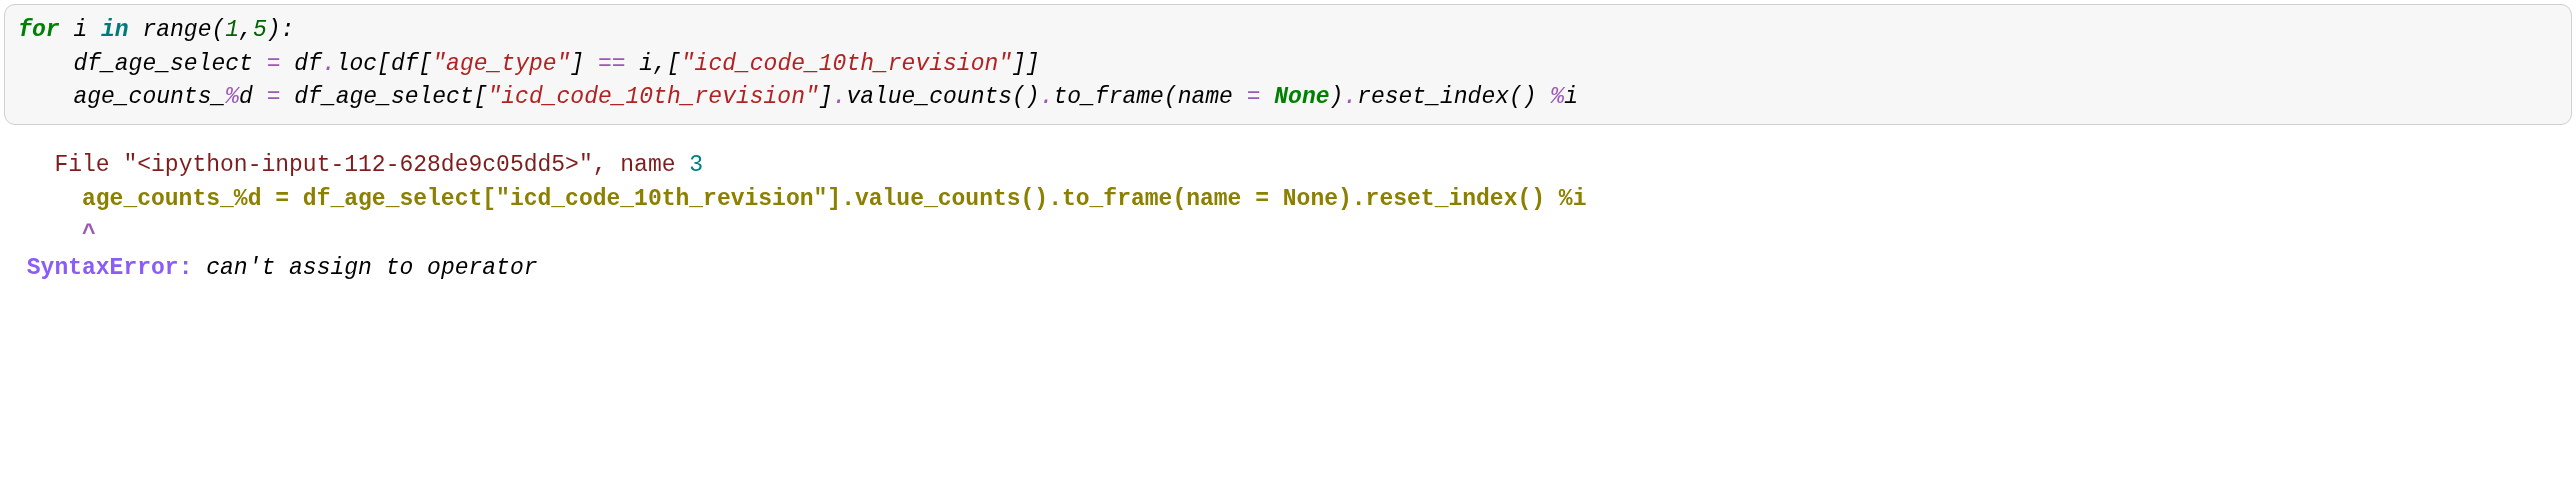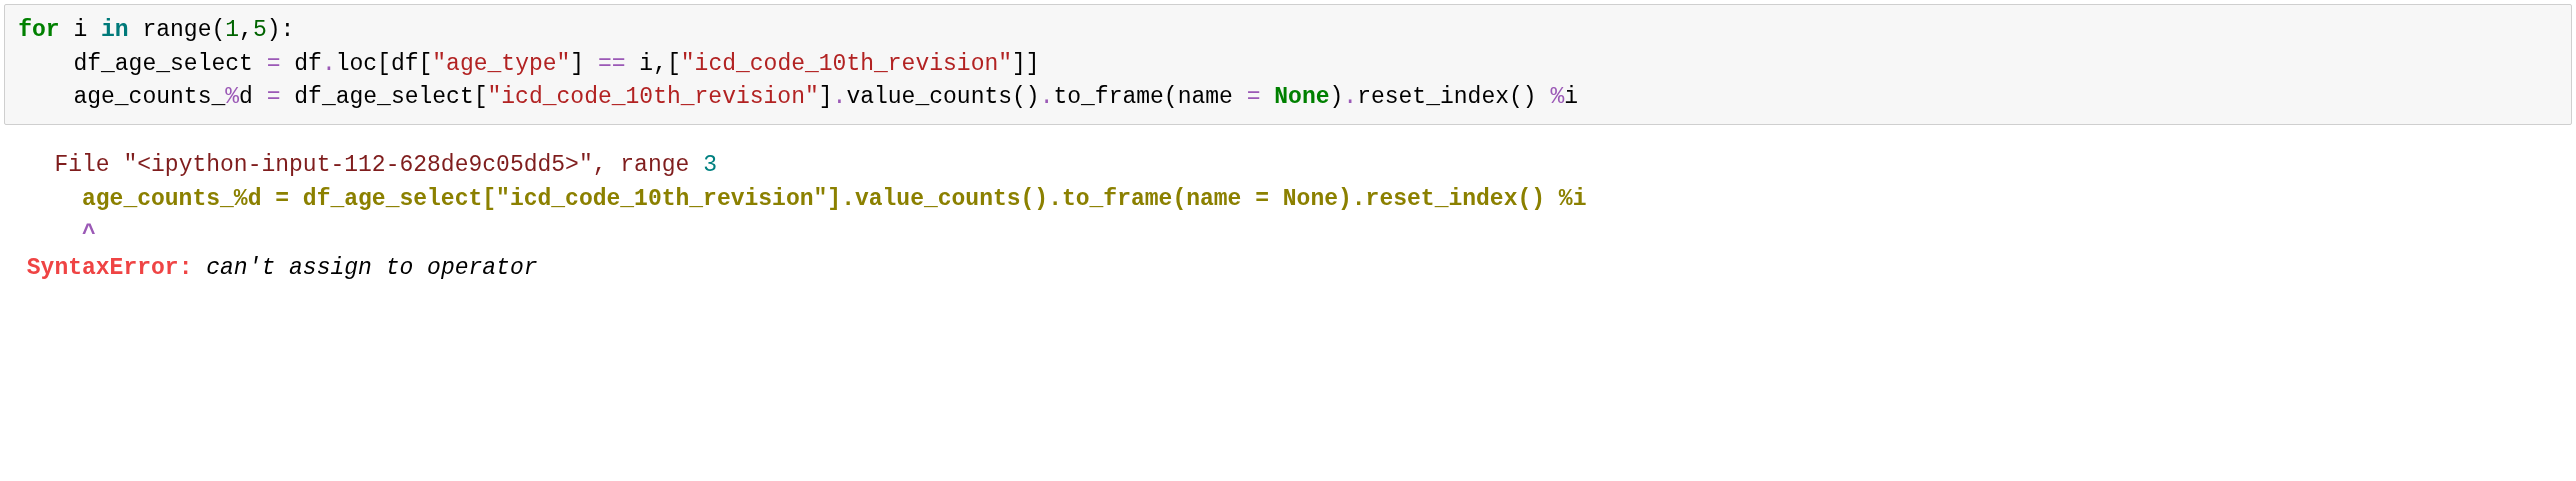--- a/index.html
+++ b/index.html
@@ -9,53 +9,54 @@
     }
     body {
       font-family: "Courier New", Consolas, Monaco, monospace;
       font-size: 23px;
       background: #ffffff;
       padding: 3.8px;
     }
     .code-block {
       background: #f7f7f7;
       border: 1px solid #cfcfcf;
-      border-radius: 2px;
+      border-radius: 11px;
       padding: 9.5px 13.4px;
       margin-bottom: 19px;
       white-space: pre;
       overflow-x: auto;
       line-height: 1.45;
+      font-style: italic;
     }
     .output-block {
       padding: 3.8px 13.4px 7.6px 23px;
       white-space: pre;
       overflow-x: auto;
       line-height: 1.5;
     }
     .kw-green { color: #008000; font-weight: bold; }
     .kw-teal { color: #007a7a; font-weight: bold; }
     .var { color: #000000; }
     .op-purple { color: #9b59b6; }
     .num-green { color: #006400; }
     .paren { color: #000000; }
     .str-red { color: #b22222; }
     .none-kw { color: #008000; font-weight: bold; }
     .err-teal { color: #7f1d1d; }
     .err-line { color: #008080; }
     .err-olive { color: #8b8000; font-weight: bold; }
     .err-caret { color: #9b59b6; font-weight: bold; }
-    .err-label { color: #ef4444; font-weight: bold; }
+    .err-label { color: #8b5cf6; font-weight: bold; }
     .err-msg { color: #000000; font-style: italic; }
   </style>
 </head>
 <body>
 
 <div class="code-block"><span><span class="kw-green">for</span><span class="var"> i </span><span class="kw-teal">in</span><span class="var"> range</span><span class="paren">(</span><span class="num-green">1</span><span class="paren">,</span><span class="num-green">5</span><span class="paren">):</span></span>
 <span><span>    </span><span class="var">df_age_select </span><span class="op-purple">=</span><span class="var"> df</span><span class="op-purple">.</span><span class="var">loc[df[</span><span class="str-red">"age_type"</span><span class="var">] </span><span class="op-purple">==</span><span class="var"> i,[</span><span class="str-red">"icd_code_10th_revision"</span><span class="var">]]</span></span>
 <span><span>    </span><span class="var">age_counts_</span><span class="op-purple">%</span><span class="var">d </span><span class="op-purple">=</span><span class="var"> df_age_select[</span><span class="str-red">"icd_code_10th_revision"</span><span class="var">]</span><span class="op-purple">.</span><span class="var">value_counts()</span><span class="op-purple">.</span><span class="var">to_frame(name </span><span class="op-purple">=</span><span> </span><span class="none-kw">None</span><span class="var">)</span><span class="op-purple">.</span><span class="var">reset_index() </span><span class="op-purple">%</span><span class="var">i</span></span>
 </div>
 
-<div class="output-block"><span><span class="err-teal">  File </span><span class="err-teal">"&lt;ipython-input-112-628de9c05dd5&gt;"</span><span class="err-teal">, range </span><span class="err-line">3</span></span>
+<div class="output-block"><span><span class="err-teal">  File </span><span class="err-teal">"&lt;ipython-input-112-628de9c05dd5&gt;"</span><span class="err-teal">, name </span><span class="err-line">3</span></span>
 <span class="err-olive">    age_counts_%d = df_age_select["icd_code_10th_revision"].value_counts().to_frame(name = None).reset_index() %i</span>
 <span class="err-caret">    ^</span>
 <span><span class="err-label">SyntaxError</span><span class="err-label">:</span><span class="err-msg"> can't assign to operator</span></span></div>
 
 
 </body></html>

